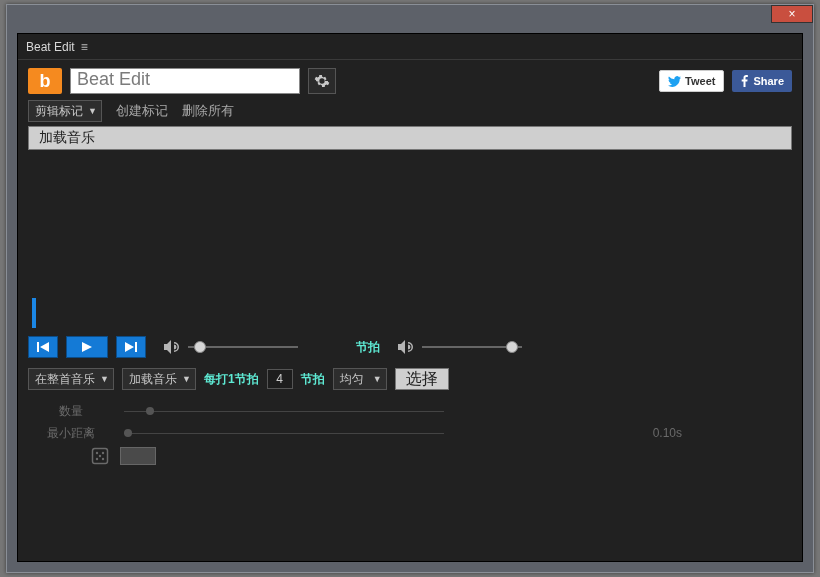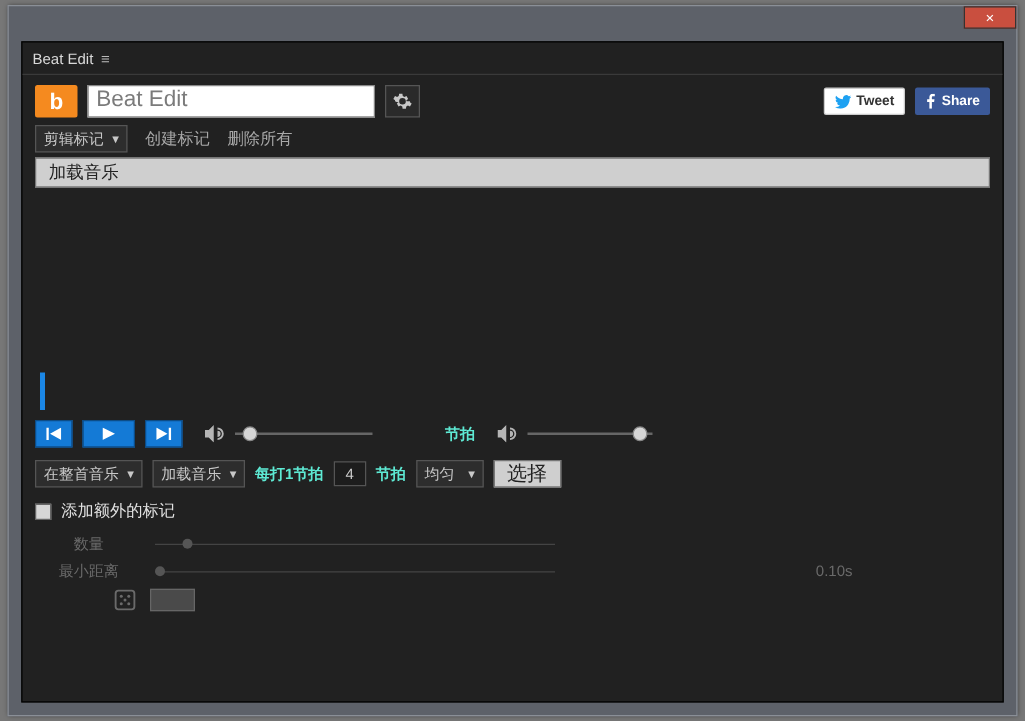--- a/index.html
+++ b/index.html
@@ -182,24 +182,20 @@
       <span class="lbl">每打1节拍</span>
       <div class="num-box">4</div>
       <span class="lbl">节拍</span>
       <div class="select-box" style="padding-right:22px">
         <span>均匀</span>
       </div>
       <div class="btn btn-light">选择</div>
     </div>
 
     <div class="extra-sec">
-      <div class="chk-row">
-        <div class="chk"></div>
-        <span>添加额外的标记</span>
-      </div>
       <div class="param-row">
         <span class="param-lbl">数量</span>
         <div class="param-slider">
             <div class="tr"></div>
             <div class="th" style="left:22px"></div>
           </div>
       </div>
       <div class="param-row">
         <span class="param-lbl">最小距离</span>
         <div class="param-slider">

